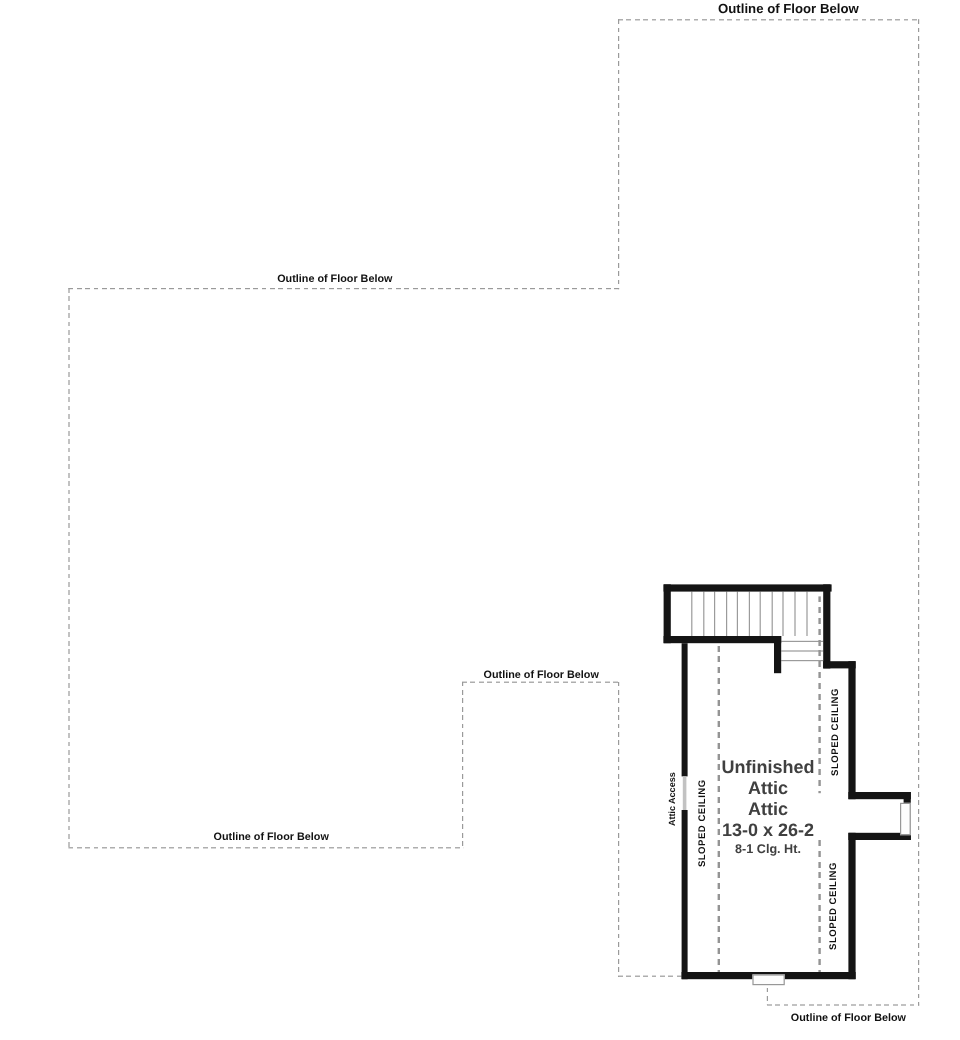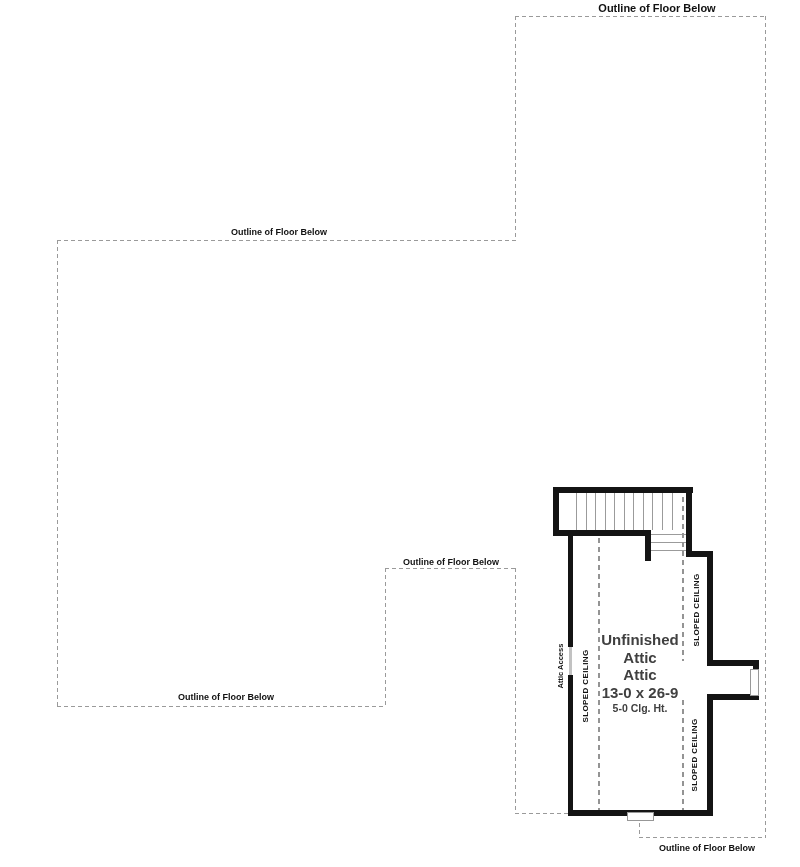--- a/index.html
+++ b/index.html
@@ -93,17 +93,17 @@
 
   <div class="vlabel small" style="left:560px;top:666px;">Attic Access</div>
   <div class="vlabel med" style="left:585px;top:686px;">SLOPED CEILING</div>
   <div class="vlabel med" style="left:696px;top:610px;">SLOPED CEILING</div>
   <div class="vlabel med" style="left:694px;top:755px;">SLOPED CEILING</div>
 
   <div id="room-text">
     <div class="big-line">Unfinished</div>
     <div class="big-line">Attic</div>
     <div class="big-line">Attic</div>
-    <div class="big-line">13-0 x 26-9</div>
-    <div class="small-line">5-0 Clg. Ht.</div>
+    <div class="big-line">13-0 x 26-2</div>
+    <div class="small-line">8-1 Clg. Ht.</div>
   </div>
 
 </div>
 
 </body></html>

